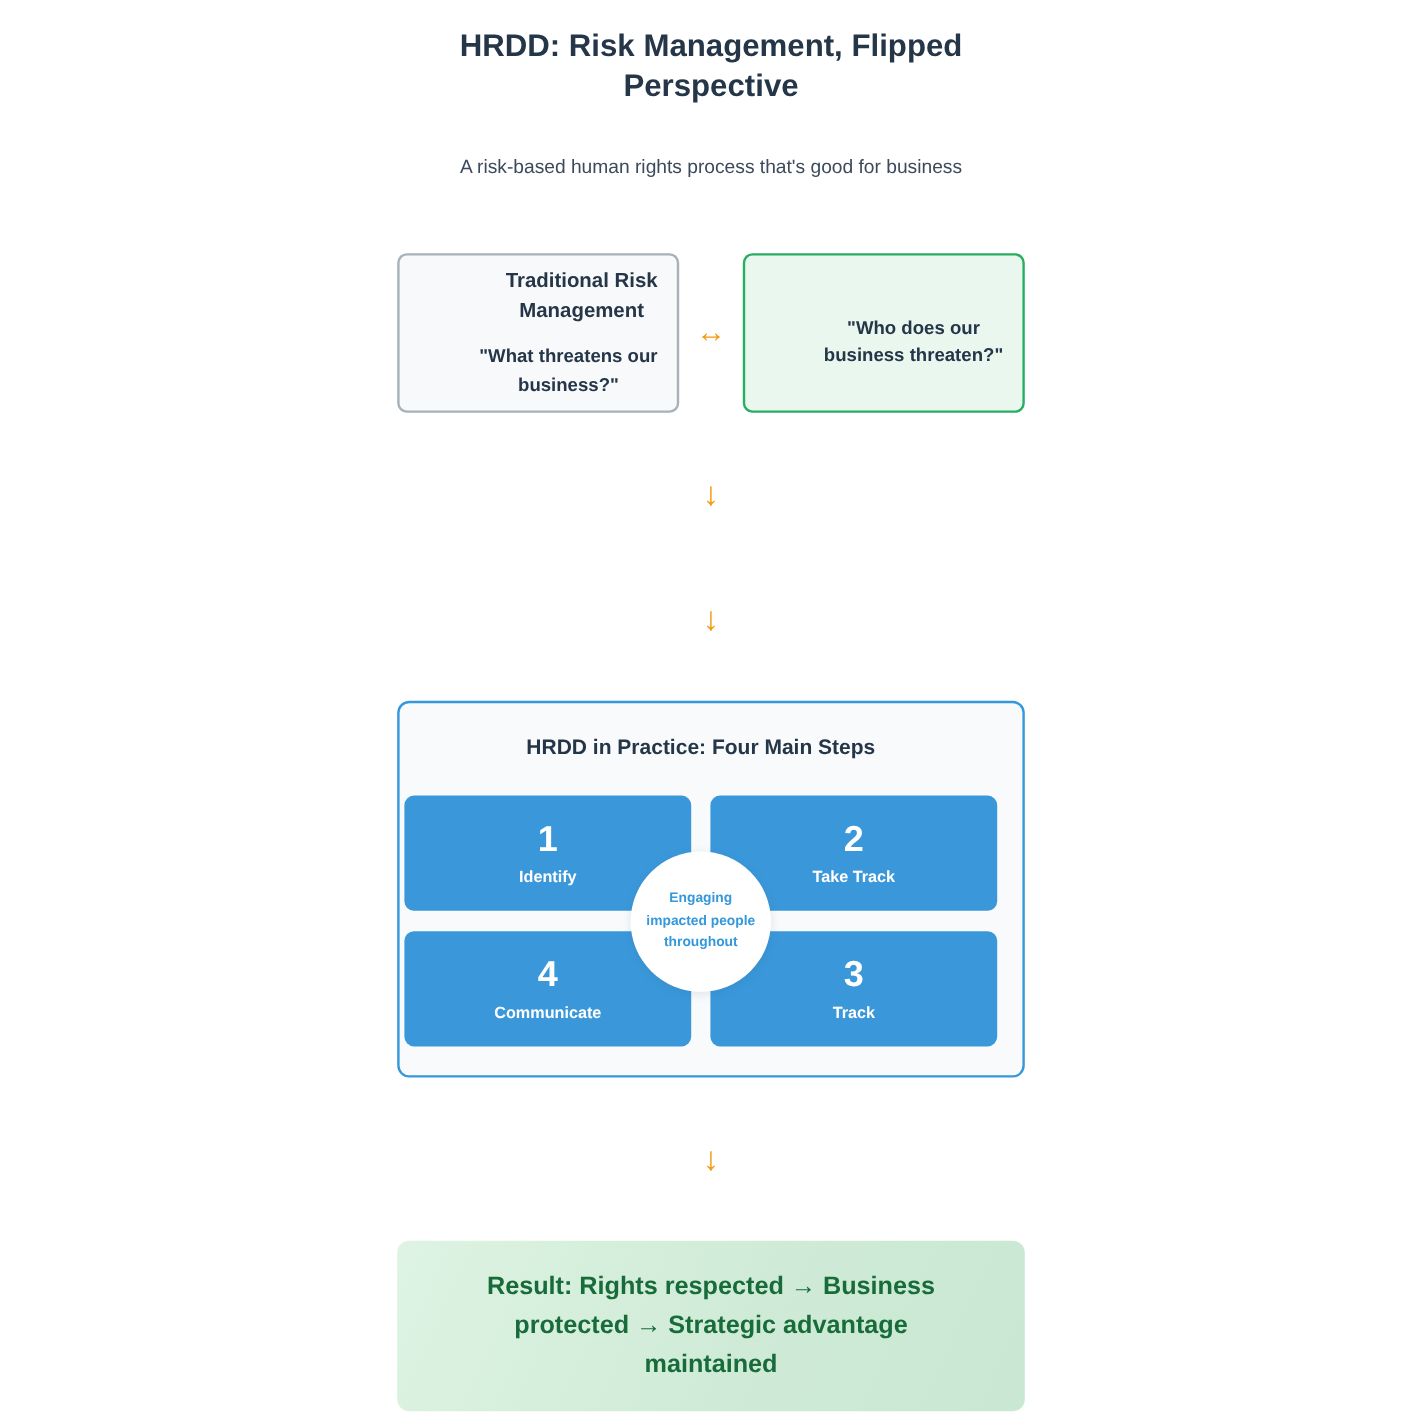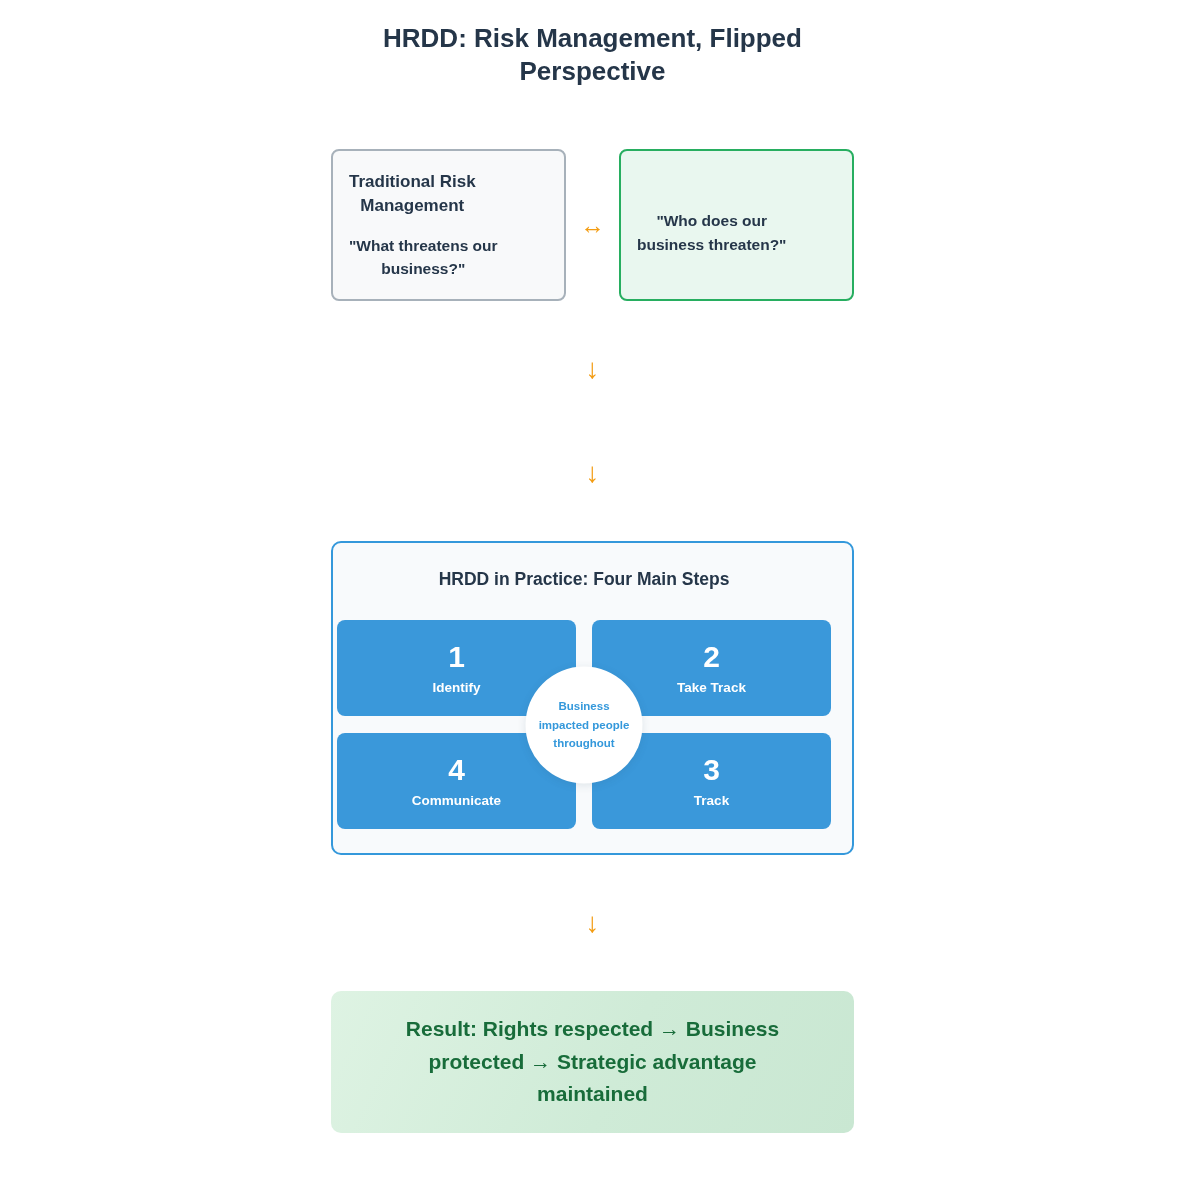--- a/index.html
+++ b/index.html
@@ -40,26 +40,26 @@
   }
   .compare-row {
     margin-top: 30px;
     width: 100%;
     display: flex;
     align-items: stretch;
     justify-content: space-between;
   }
   .compare-box {
     width: 235px;
-    height: 152px;
+    height: 133px;
     box-sizing: border-box;
     border-radius: 8px;
     display: flex;
     flex-direction: column;
-    align-items: flex-start;
+    align-items: flex-end;
     justify-content: center;
     padding: 10px 16px;
     text-align: center;
   }
   .compare-box.traditional {
     background: #f8f9fa;
     border: 2px solid #a7b1ba;
   }
   .compare-box.hrdd {
     background: #e9f7ef;
@@ -198,20 +198,21 @@
 </style>
 </head>
 <body>
 
 <div class="canvas">
   <div class="column">
 
     <div class="page-title">HRDD: Risk Management, Flipped
 Perspective</div>
 
+    <div class="page-subtitle">A risk-based human rights process that's good for business</div>
 
     <div class="compare-row">
       <div class="compare-box traditional">
         <div class="compare-title">Traditional Risk
 Management</div>
         <div class="compare-quote">"What threatens our
 business?"</div>
       </div>
       <div class="swap-arrow">↔</div>
       <div class="compare-box hrdd">
@@ -238,21 +239,21 @@
         </div>
         <div class="step-card">
           <div class="step-number">4</div>
           <div class="step-label">Communicate</div>
         </div>
         <div class="step-card">
           <div class="step-number">3</div>
           <div class="step-label">Track</div>
         </div>
         <div class="engagement-circle">
-          <div class="engagement-text">Business
+          <div class="engagement-text">Engaging
 impacted people
 throughout</div>
         </div>
       </div>
     </div>
 
     <div class="down-arrow">↓</div>
 
     <div class="result-box">
       <div class="result-text">Result: Rights respected → Business

